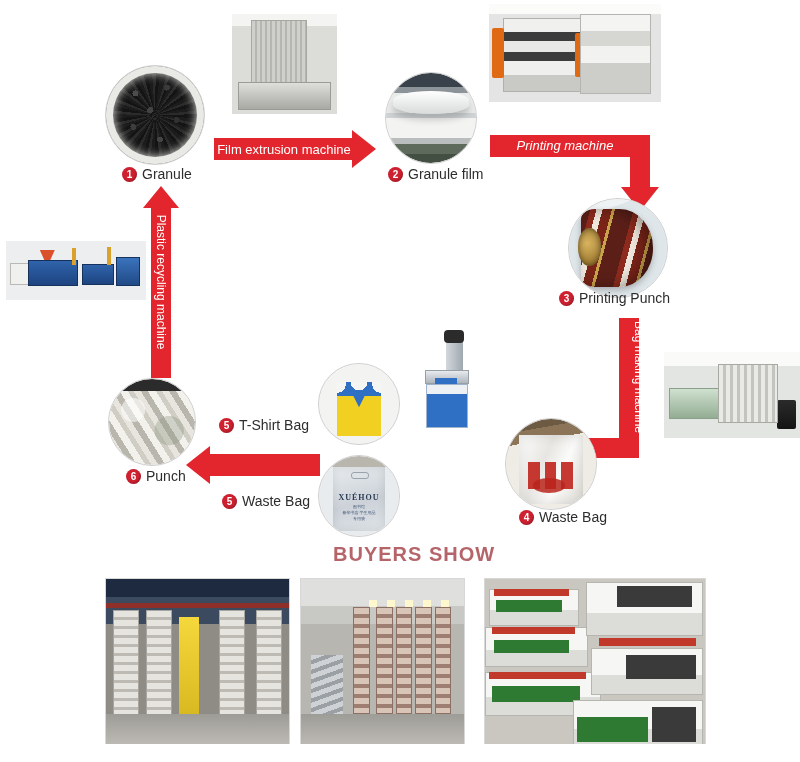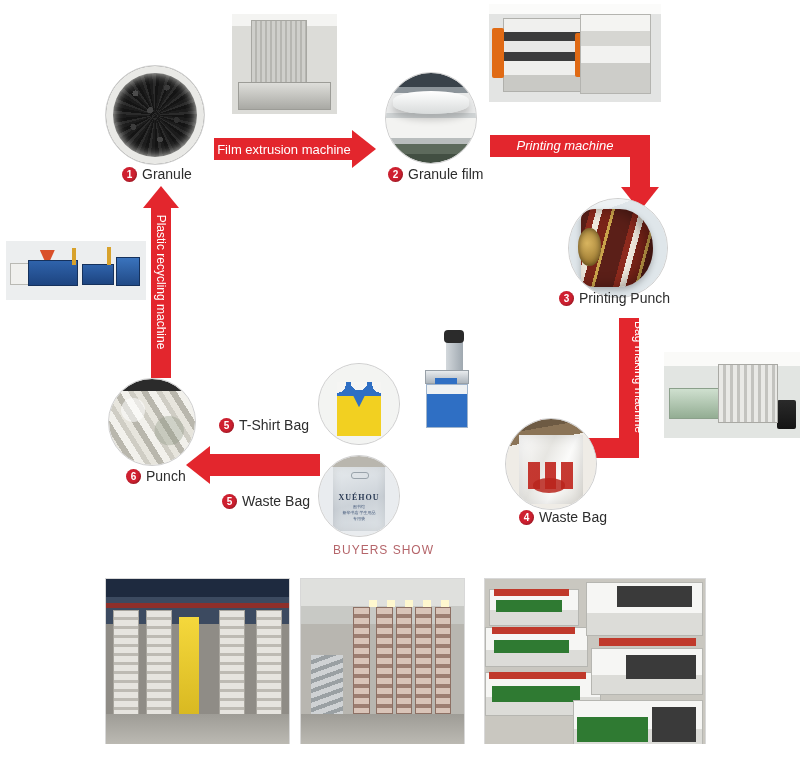--- a/index.html
+++ b/index.html
@@ -380,23 +380,23 @@
     font-size:10px; font-weight:bold;
     display:flex; align-items:center; justify-content:center;
     flex: 0 0 auto;
     box-shadow: inset -1px -1px 2px rgba(0,0,0,.25);
   }
   .step-text { font-size:14px; color:#2d2d2d; }
 
   
   .section-title {
     position:absolute;
-    font-size:12px; letter-spacing:1px;
+    font-size:20px; letter-spacing:1px;
     color:#b5656a;
-    font-weight:400;
+    font-weight:700;
   }
   .photo {
     position:absolute;
     border:1px solid #d8d8d8;
     box-sizing:border-box;
     overflow:hidden;
     background:#d9d9d4;
   }
   .photo .sky {
     position:absolute; left:0; right:0; top:0; height:26%;

